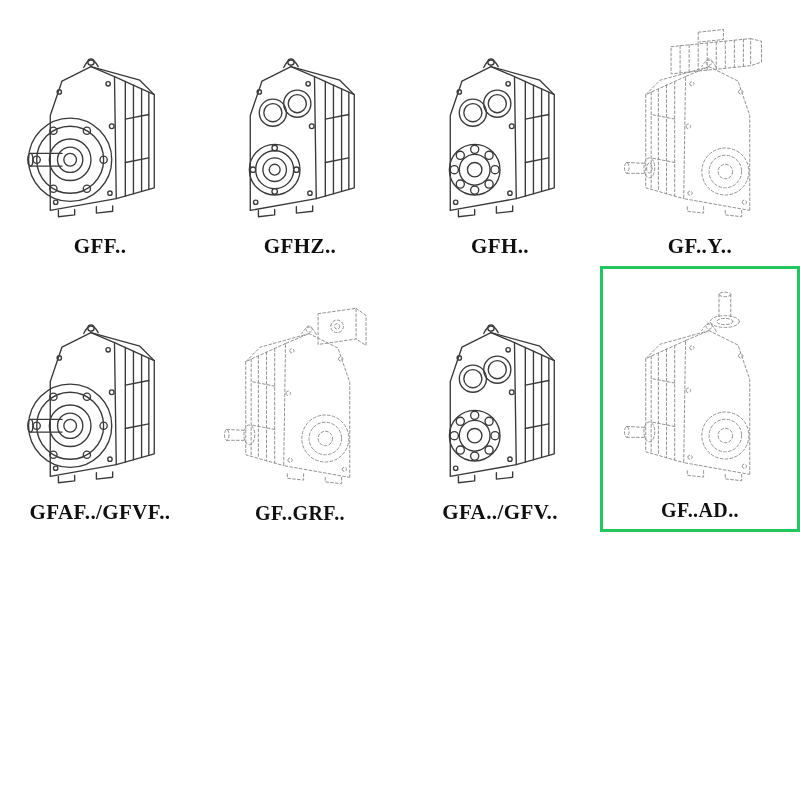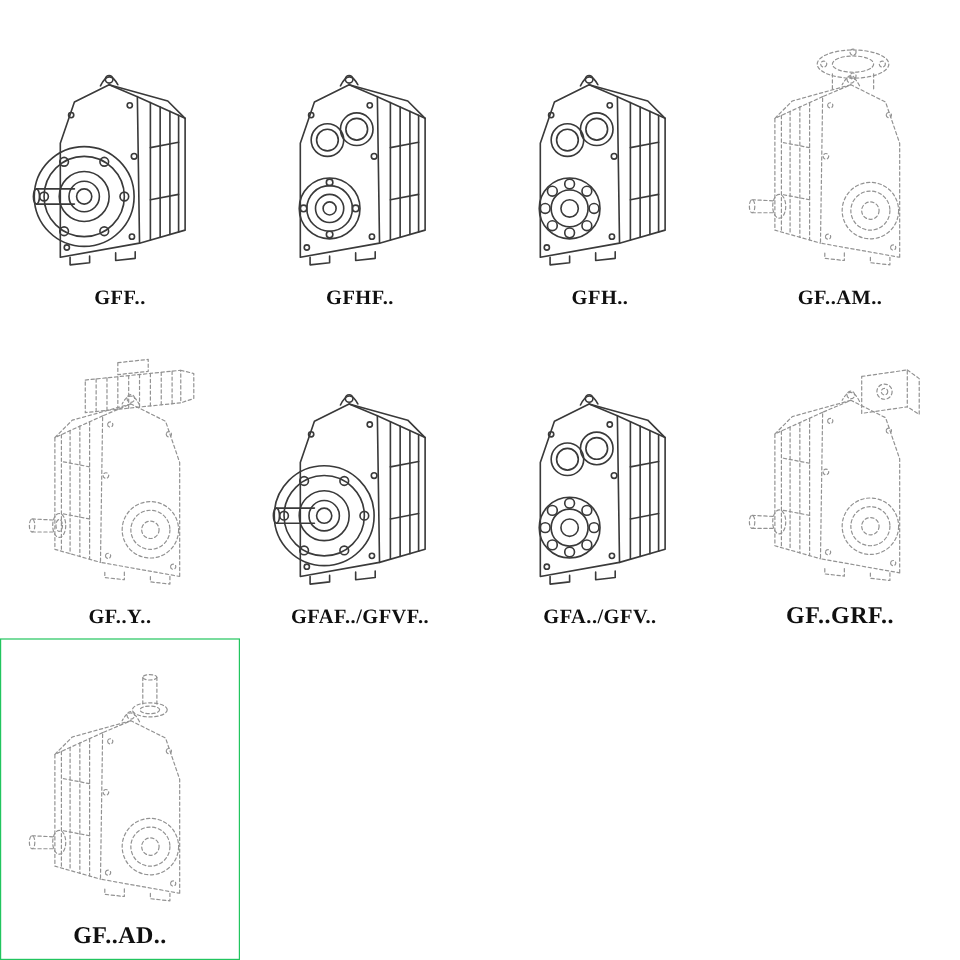--- a/index.html
+++ b/index.html
@@ -24,25 +24,25 @@
   }
   .drawing svg {
     width: 184px; height: 208px;
     stroke: #3a3a3a; fill: none;
     stroke-width: 1.5; stroke-linecap: round; stroke-linejoin: round;
   }
   .cell.dashed .drawing svg {
     stroke: #929292; stroke-width: 1.1; stroke-dasharray: 3 2.4;
   }
   .label {
-    font-weight: bold; font-size: 17px; letter-spacing: 0.4px;
+    font-weight: bold; font-size: 21px; letter-spacing: 0.4px;
     color: #101010; text-align: center; line-height: 1.1;
   }
   .cell.big .label { font-size: 20px; }
-  .cell.boxed { border: 1px solid #22c55e; }
+  .cell.boxed { border: 3px solid #22c55e; }
   .defs-holder { position: absolute; width: 0; height: 0; overflow: hidden; }
 </style>
 </head>
 <body>
 
 <div class="defs-holder">
 <svg width="0" height="0">
   <defs>
 
     <g id="g-body">
@@ -220,77 +220,69 @@
       <figcaption class="label">GFF..</figcaption>
     </figure>
 
 
     <figure class="cell">
       <div class="drawing">
         <svg viewBox="0 0 180 230">
             <use href="#g-bores"></use>
           </svg>
       </div>
-      <figcaption class="label">GFHF..</figcaption>
+      <figcaption class="label">GFHZ..</figcaption>
     </figure>
 
 
     <figure class="cell">
       <div class="drawing">
         <svg viewBox="0 0 180 230">
             <use href="#g-bearing"></use>
           </svg>
       </div>
       <figcaption class="label">GFH..</figcaption>
     </figure>
 
 
+
     <figure class="cell dashed">
       <div class="drawing">
         <svg viewBox="0 0 180 230">
-            <use href="#g-amflange"></use>
-          </svg>
-      </div>
-      <figcaption class="label">GF..AM..</figcaption>
-    </figure>
-
-    <figure class="cell dashed">
-      <div class="drawing">
-        <svg viewBox="0 0 180 230">
             <use href="#g-motor"></use>
           </svg>
       </div>
       <figcaption class="label">GF..Y..</figcaption>
     </figure>
 
     <figure class="cell">
       <div class="drawing">
         <svg viewBox="0 0 180 230">
             <use href="#g-flange"></use>
           </svg>
       </div>
       <figcaption class="label">GFAF../GFVF..</figcaption>
     </figure>
 
+    <figure class="cell dashed big">
+      <div class="drawing">
+        <svg viewBox="0 0 180 230">
+            <use href="#g-adapter"></use>
+          </svg>
+      </div>
+      <figcaption class="label">GF..GRF..</figcaption>
+    </figure>
+
     <figure class="cell">
       <div class="drawing">
         <svg viewBox="0 0 180 230">
             <use href="#g-bearing"></use>
           </svg>
       </div>
       <figcaption class="label">GFA../GFV..</figcaption>
-    </figure>
-
-    <figure class="cell dashed big">
-      <div class="drawing">
-        <svg viewBox="0 0 180 230">
-            <use href="#g-adapter"></use>
-          </svg>
-      </div>
-      <figcaption class="label">GF..GRF..</figcaption>
     </figure>
 
     <figure class="cell dashed big boxed">
       <div class="drawing">
         <svg viewBox="0 0 180 230">
             <use href="#g-inshaft"></use>
           </svg>
       </div>
       <figcaption class="label">GF..AD..</figcaption>
     </figure>

